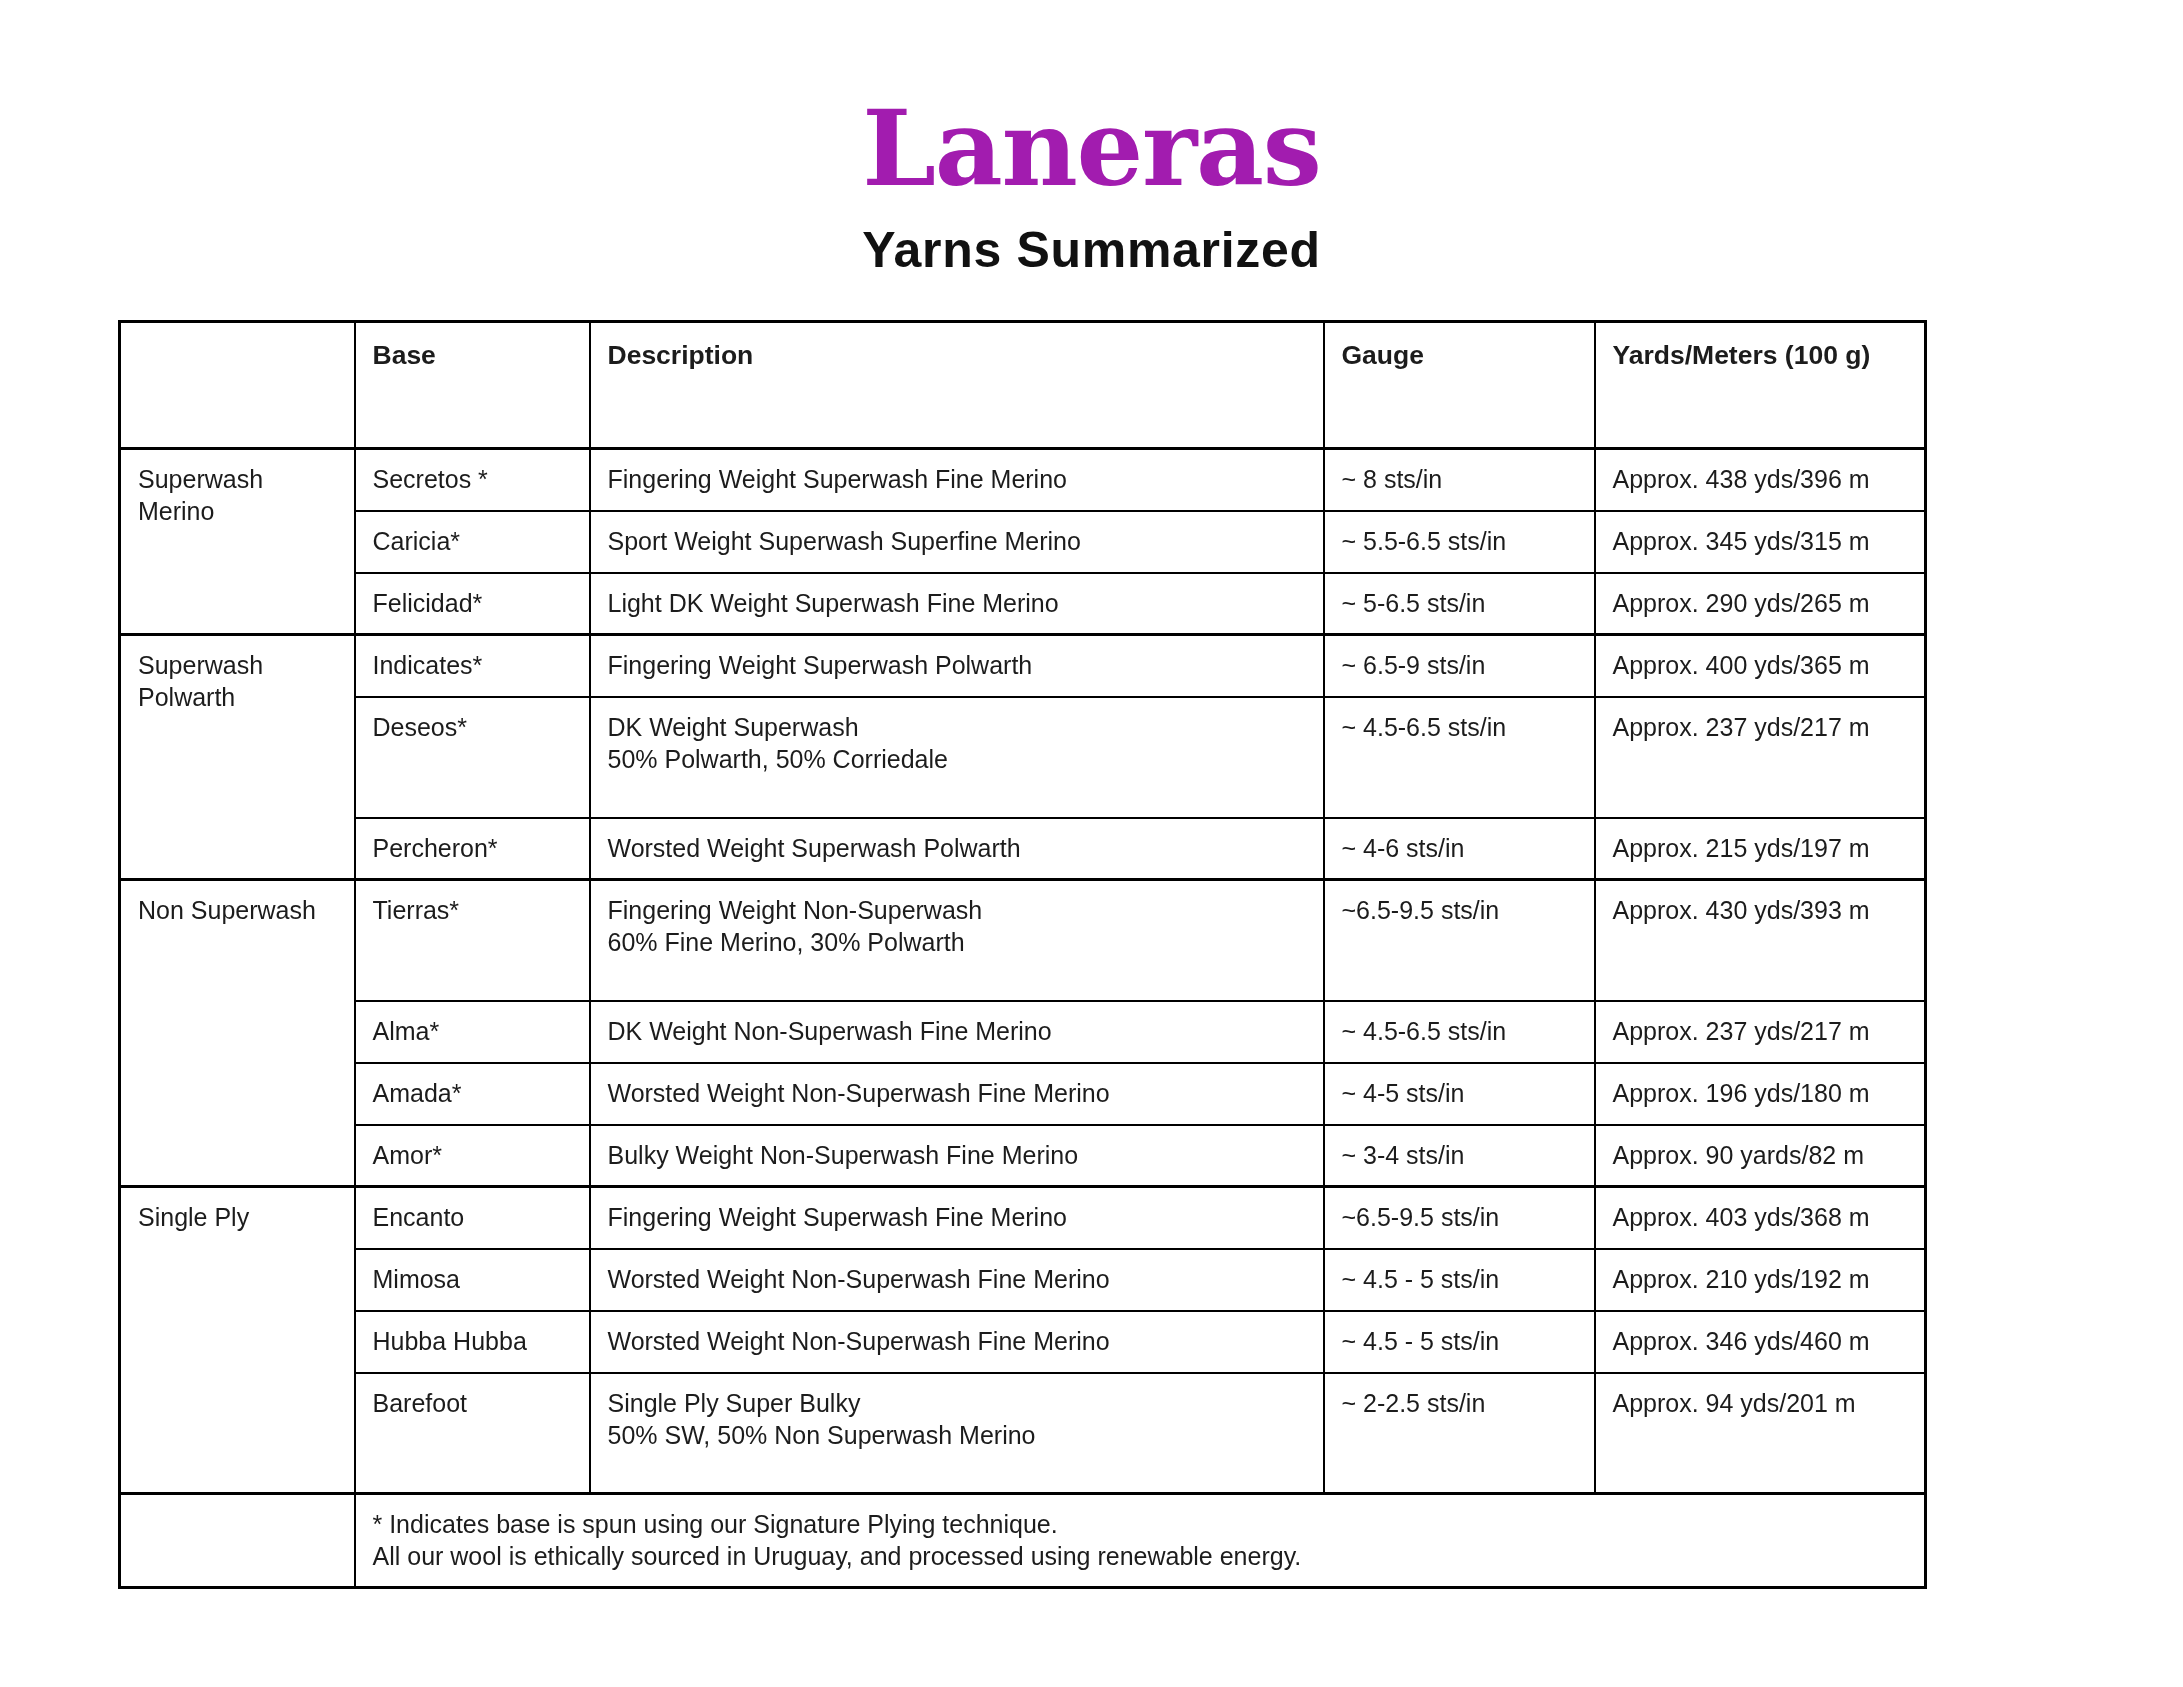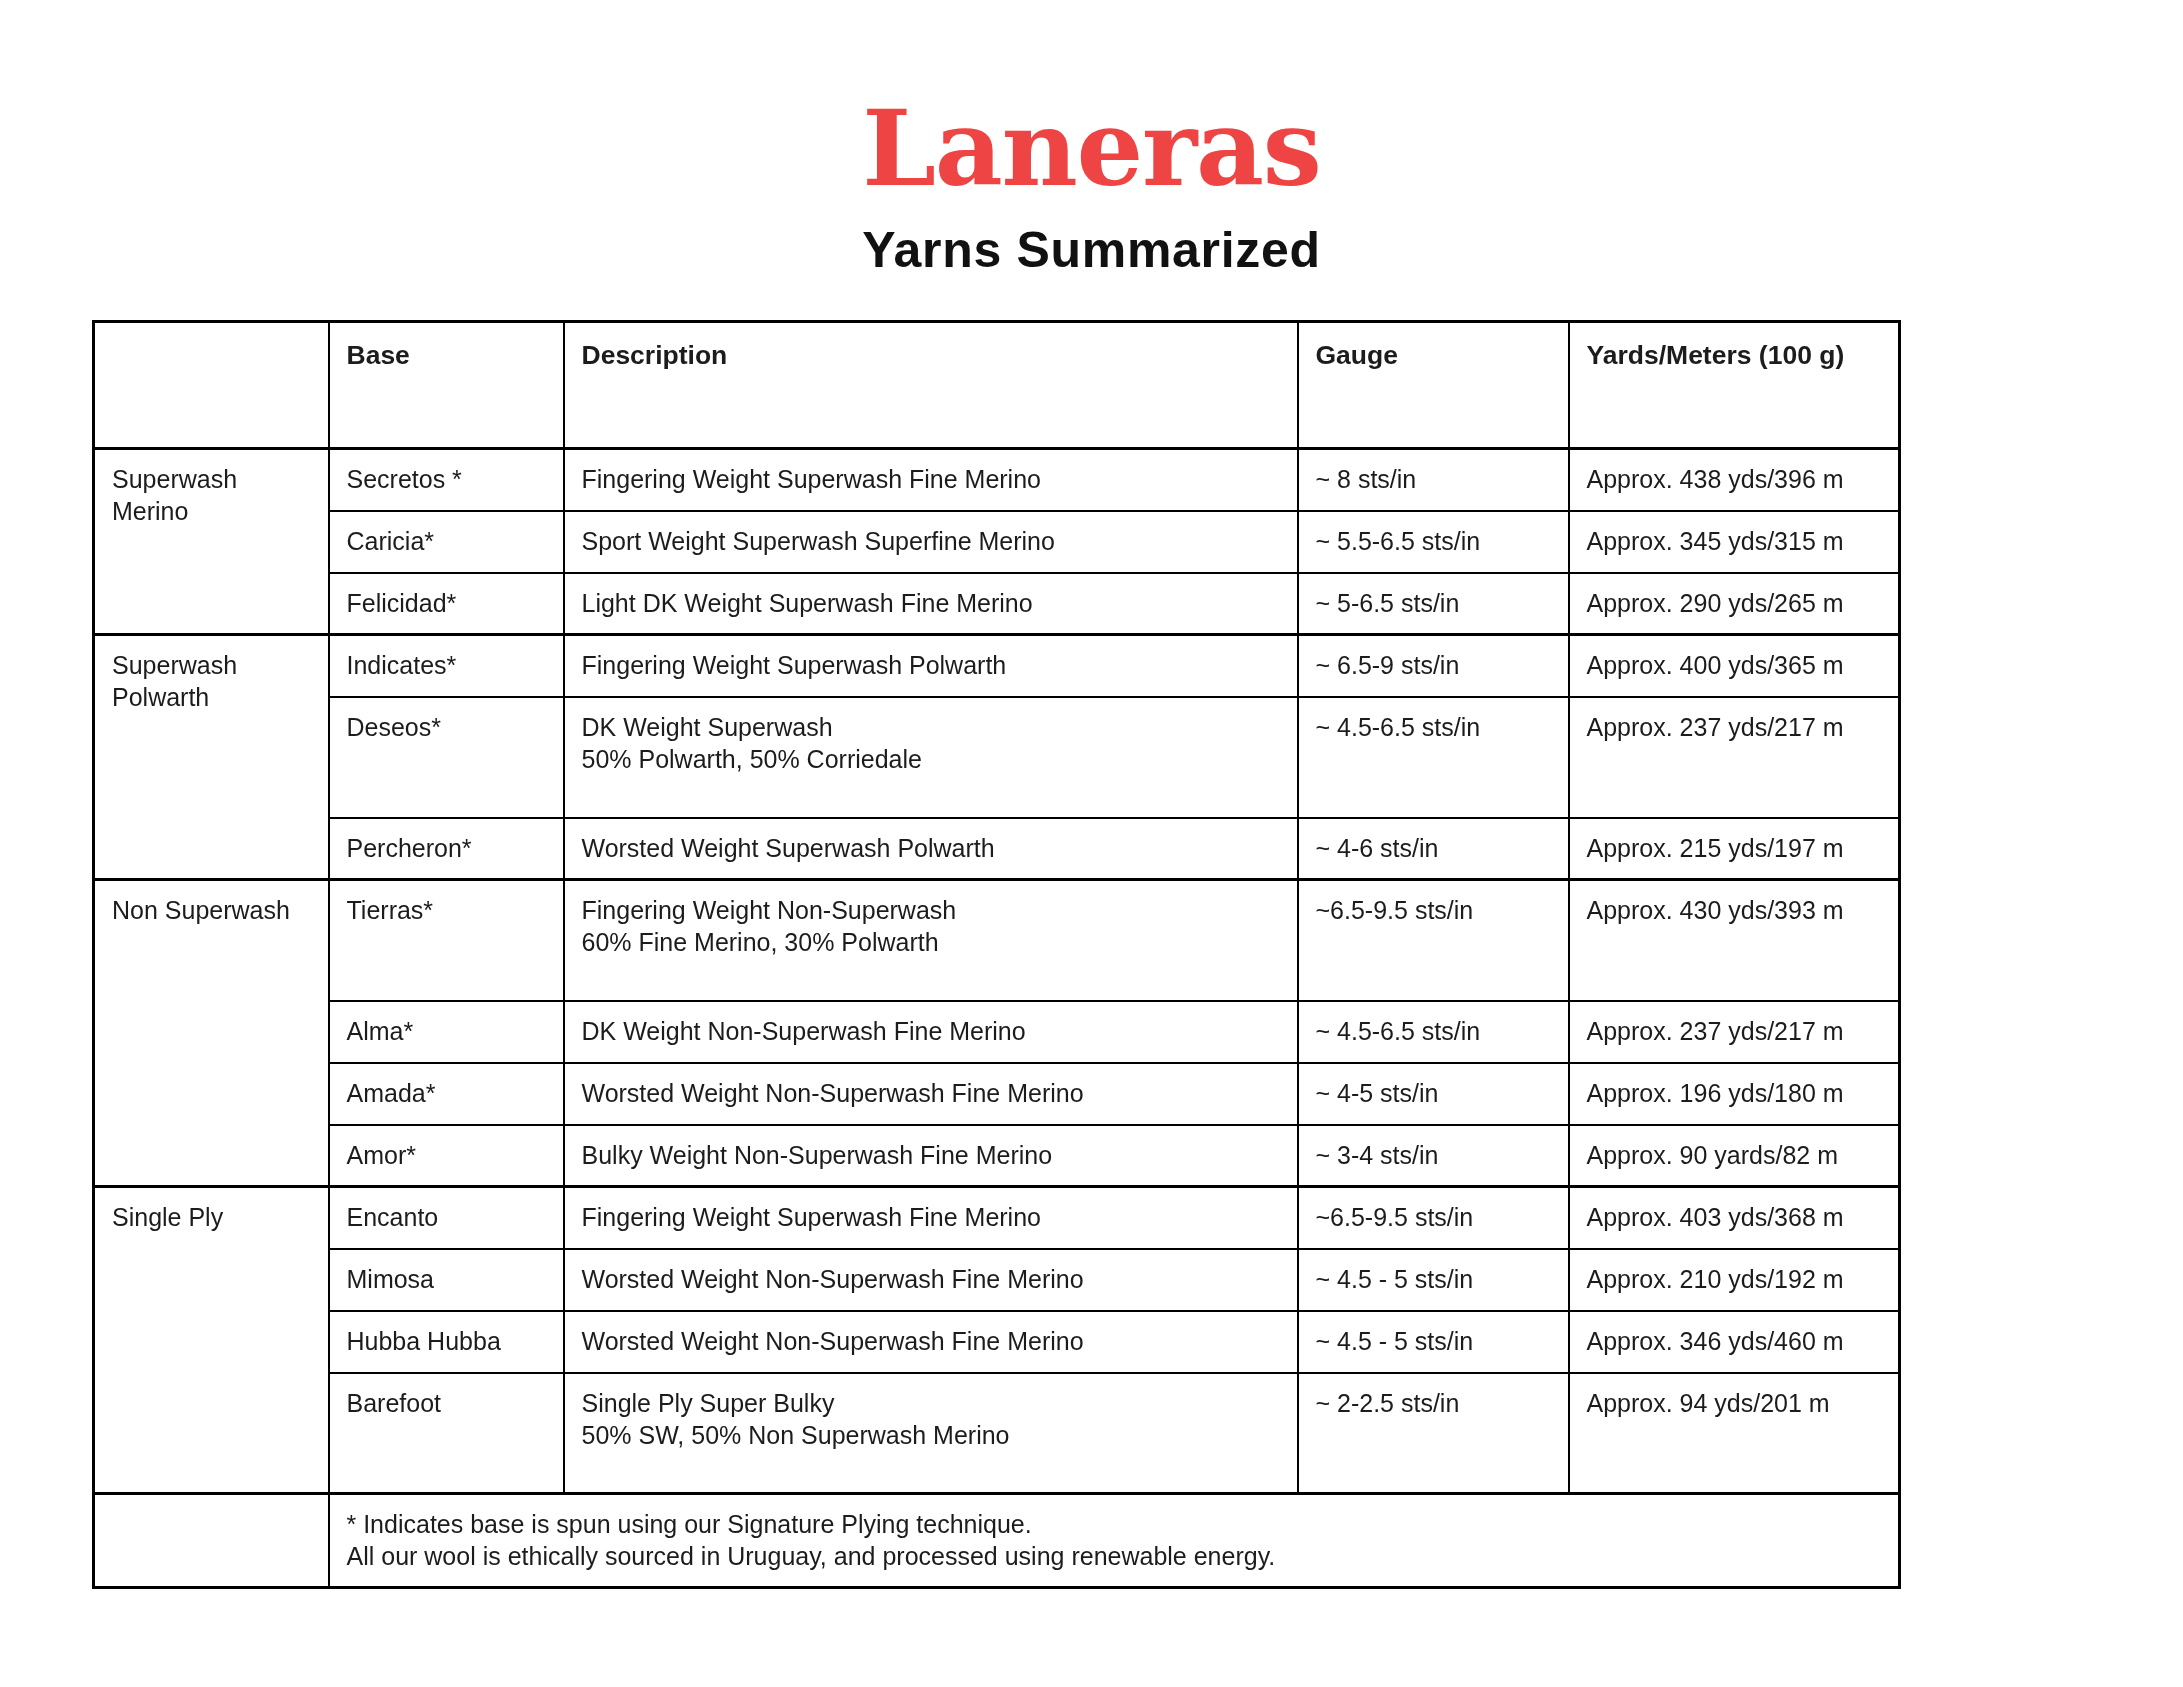--- a/index.html
+++ b/index.html
@@ -22,21 +22,21 @@
     letter-spacing: -1.3px;
   }
   .page-subtitle {
     margin-top: 18px;
     font-size: 50px;
     font-weight: 700;
     color: #111111;
     letter-spacing: 0.7px;
   }
   table.yarn-table {
-    margin-left: 92px;
+    margin-left: 118px;
     margin-top: 41px;
     width: 1806px;
     border-collapse: collapse;
     table-layout: fixed;
     border: 3.3px solid #000;
   }
   col.c-group { width: 235px; }
   col.c-base  { width: 235px; }
   col.c-desc  { width: 734px; }
   col.c-gauge { width: 271px; }
@@ -68,21 +68,21 @@
   tr.foot-row td {
     height: 93px;
     border-top: 3.3px solid #000;
   }
 </style>
 </head>
 <body>
 
 <div class="page">
   <div class="title-block">
-    <div class="brand-title" style="color: #ef4444;">Laneras</div>
+    <div class="brand-title" style="color: #a21caf;">Laneras</div>
     <div class="page-subtitle">Yarns Summarized</div>
   </div>
 
   <table class="yarn-table">
     <colgroup>
       <col class="c-group">
         <col class="c-base">
         <col class="c-desc">
         <col class="c-gauge">
         <col class="c-yards">

